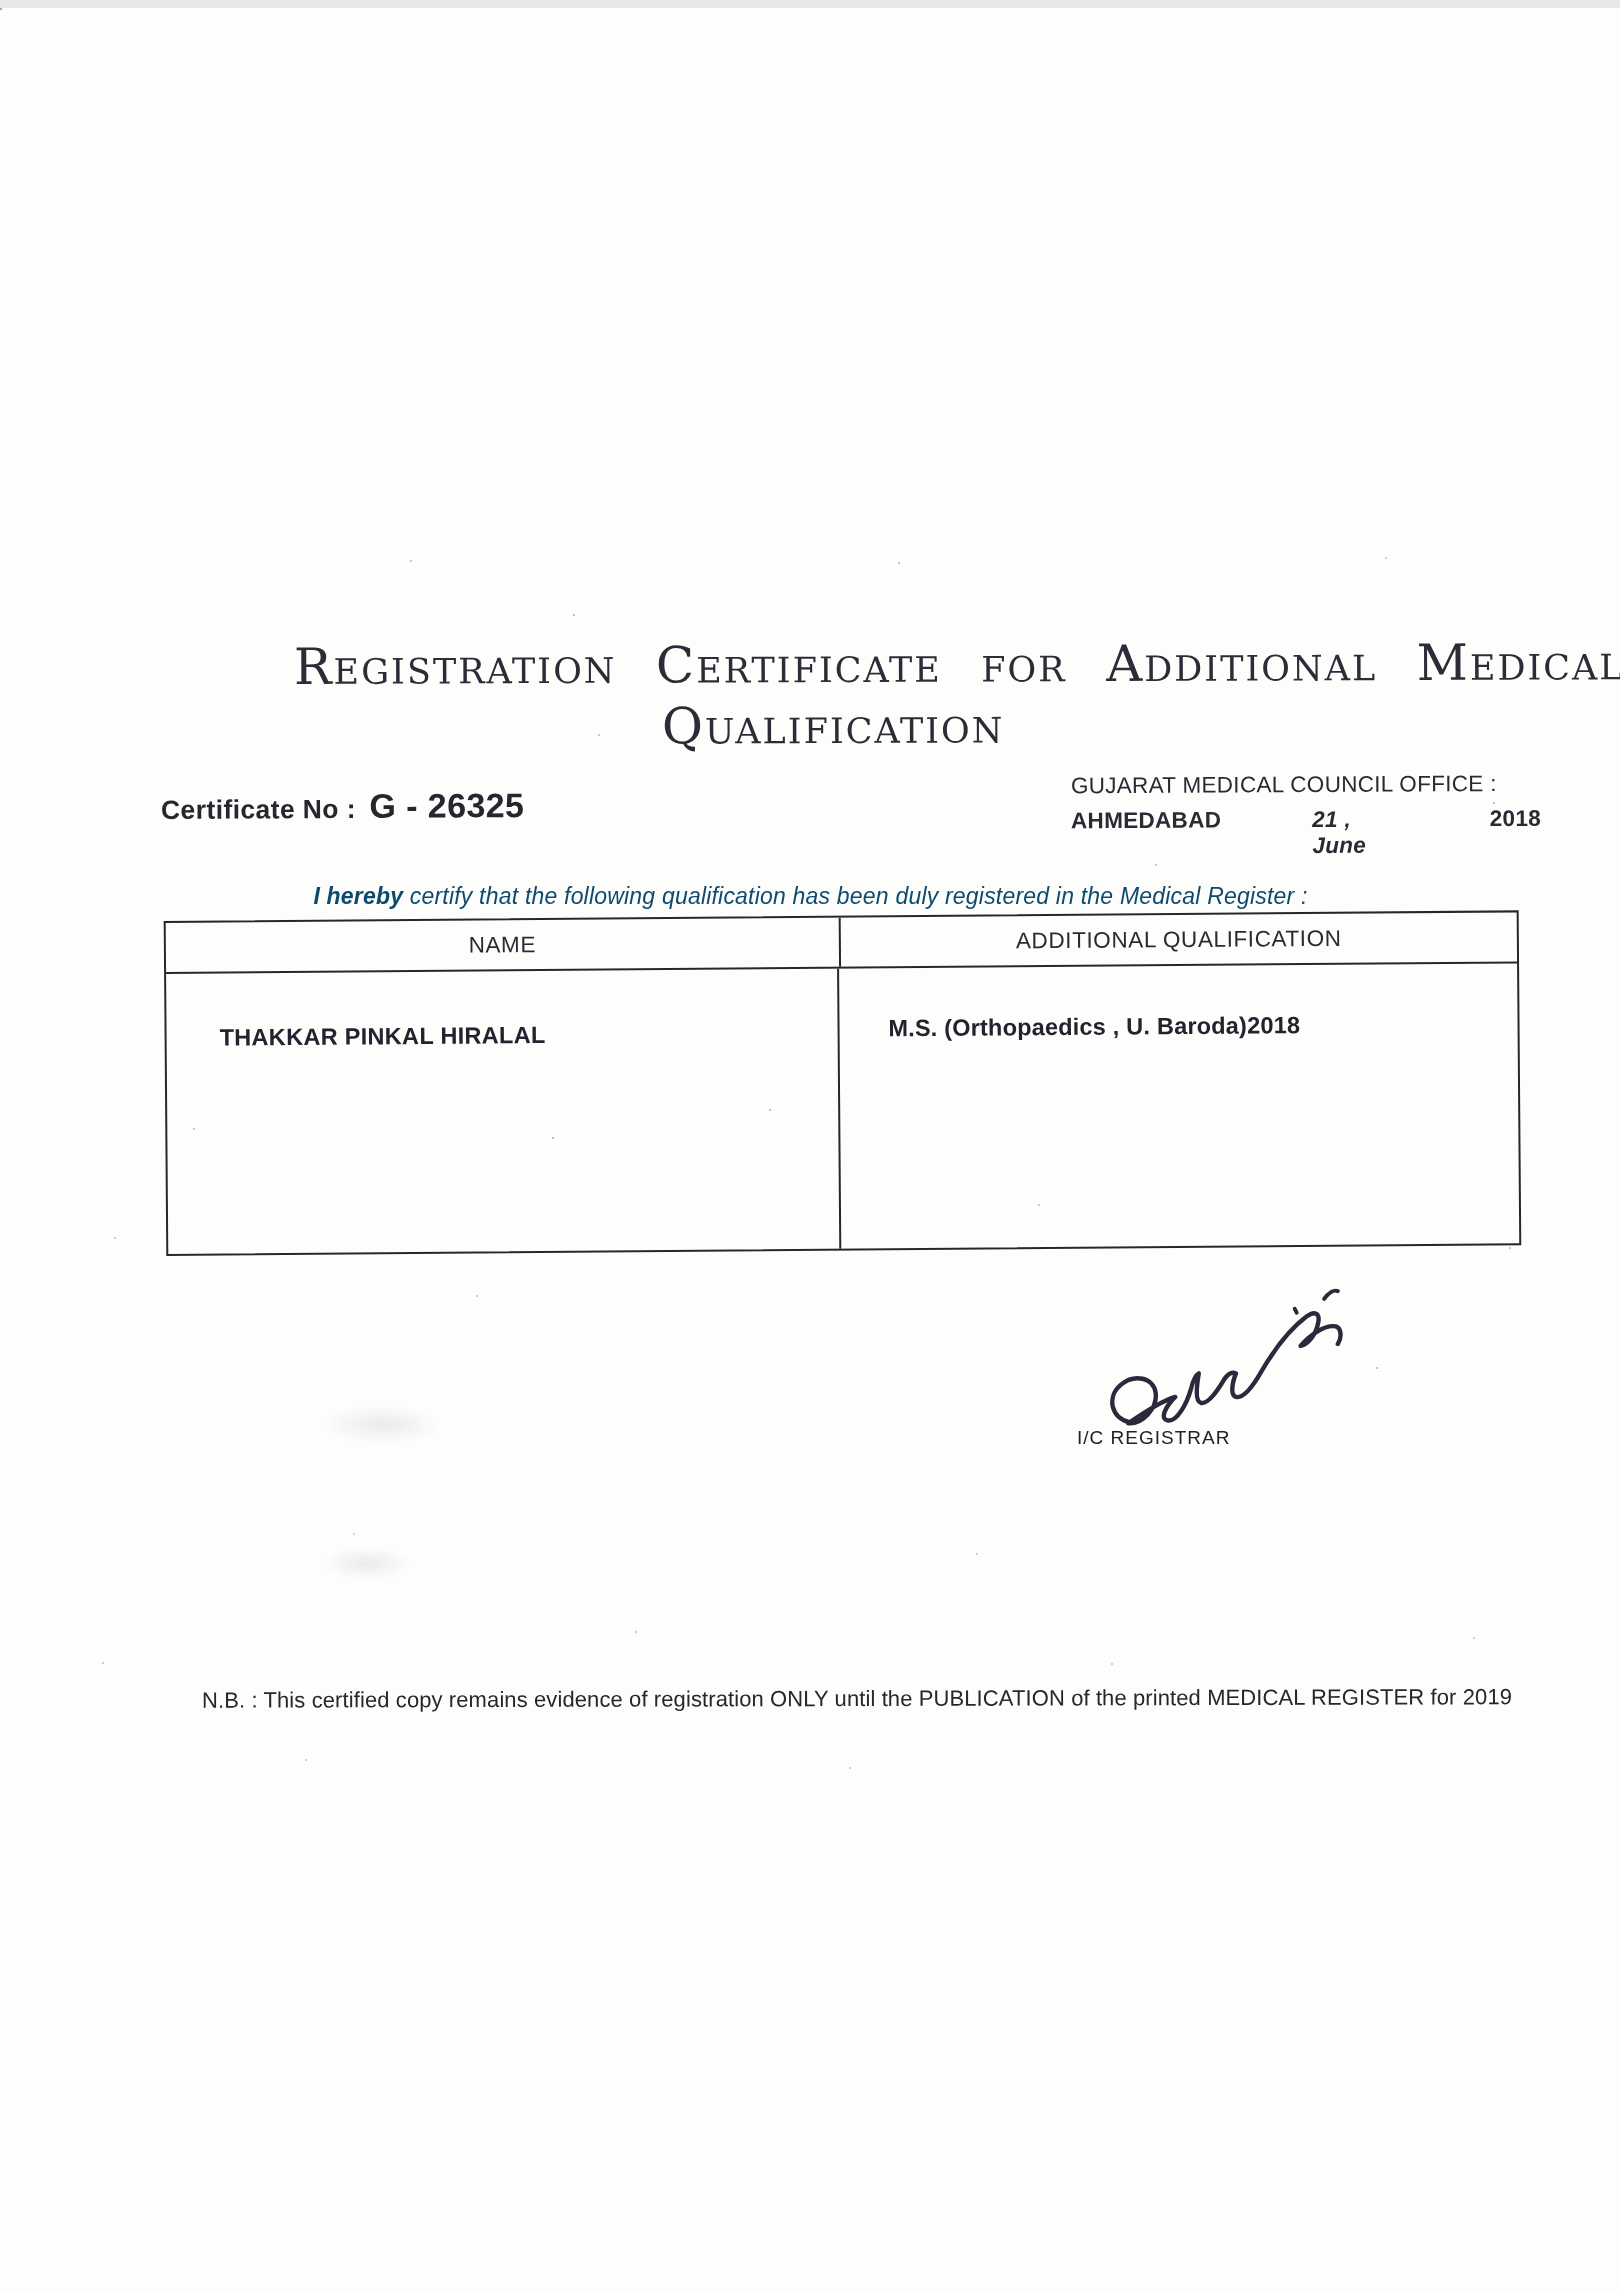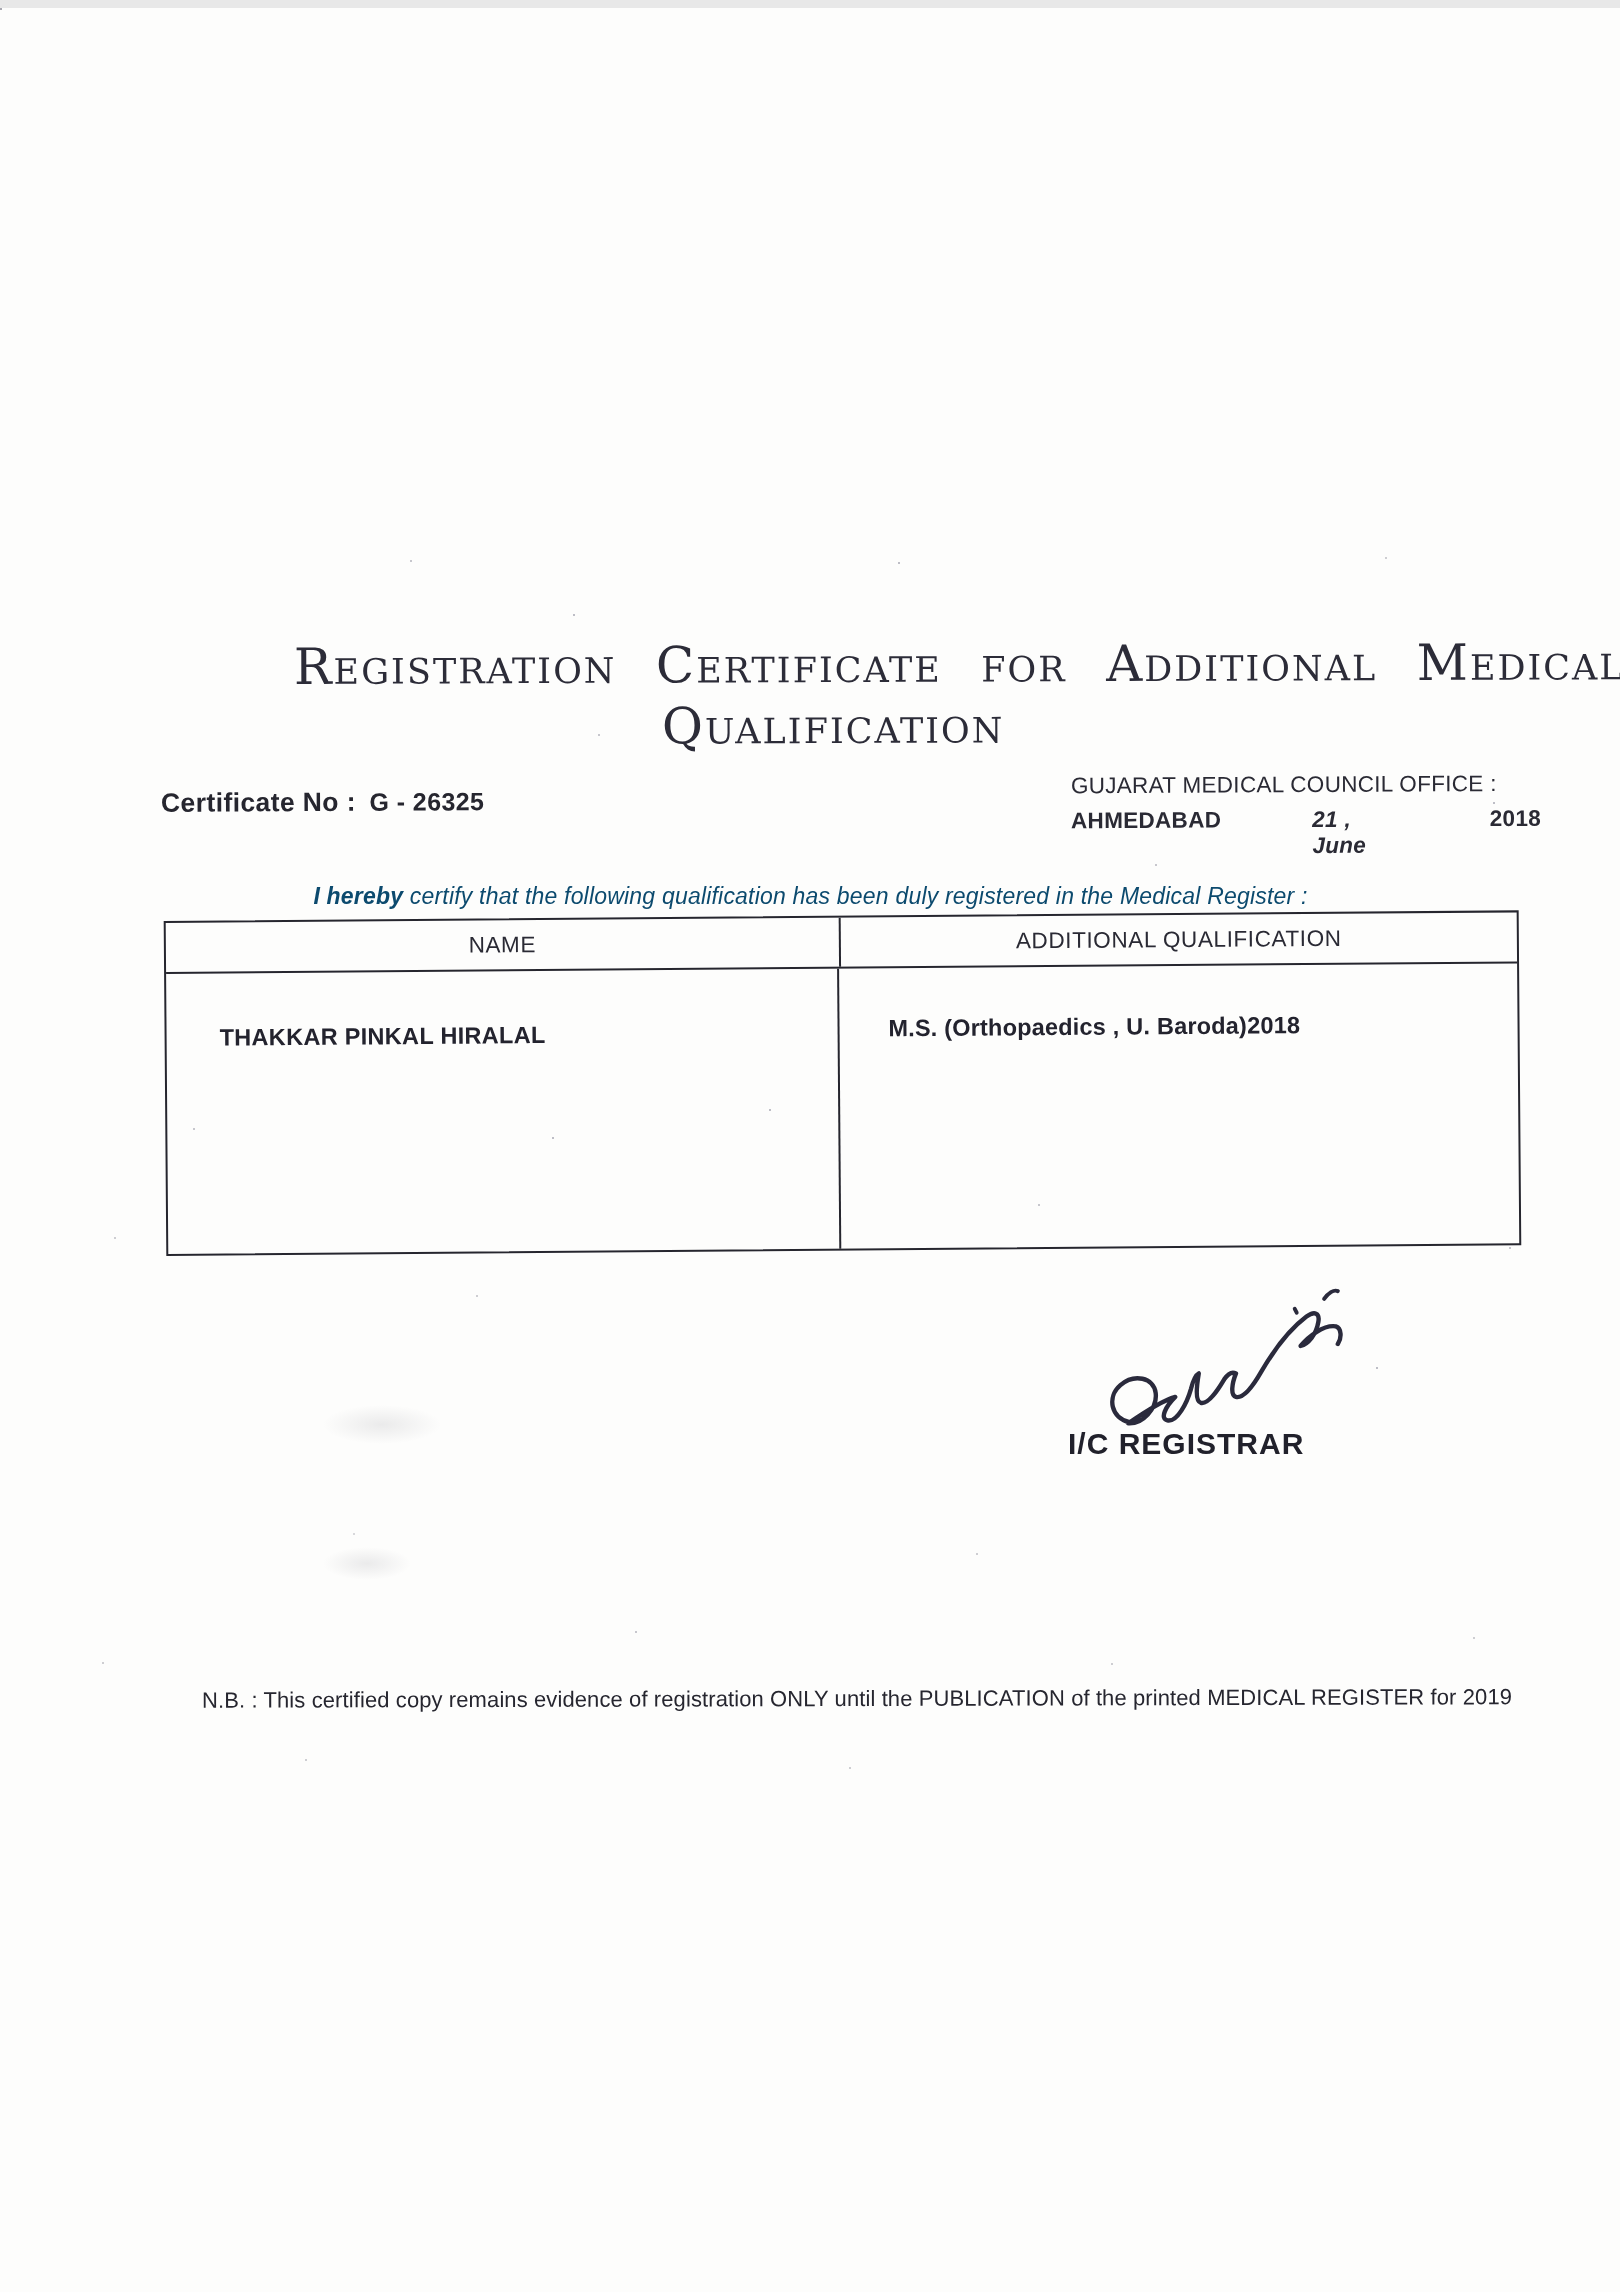--- a/index.html
+++ b/index.html
@@ -80,21 +80,21 @@
   .cert-no {
     position: absolute;
     left: 161px;
     top: 779px;
     font-size: 26.5px;
     font-weight: bold;
     letter-spacing: 0.4px;
     color: #26262f;
     transform: rotate(-0.3deg);
   }
-  .cert-no .value { font-size: 25px; margin-left: 5.9px; }
+  .cert-no .value { font-size: 34px; margin-left: 5.9px; }
 
   
   .office {
     position: absolute;
     left: 1071px;
     top: 764px;
     width: 470px;
     font-size: 22.5px;
     color: #2a2a34;
     letter-spacing: 0.3px;
@@ -183,24 +183,24 @@
   }
   .sig-svg {
     position: absolute;
     left: 34px;
     top: 4.9px;
     width: 284px;
     height: 162px;
   }
   .registrar {
     position: absolute;
-    left: 9px;
+    left: 18px;
     top: 145px;
-    font-size: 30px;
-    font-weight: bold;
+    font-size: 19px;
+    font-weight: normal;
     letter-spacing: 1px;
     color: #21212b;
     white-space: nowrap;
   }
 
   
   .footnote {
     position: absolute;
     left: 202px;
     top: 1678px;

